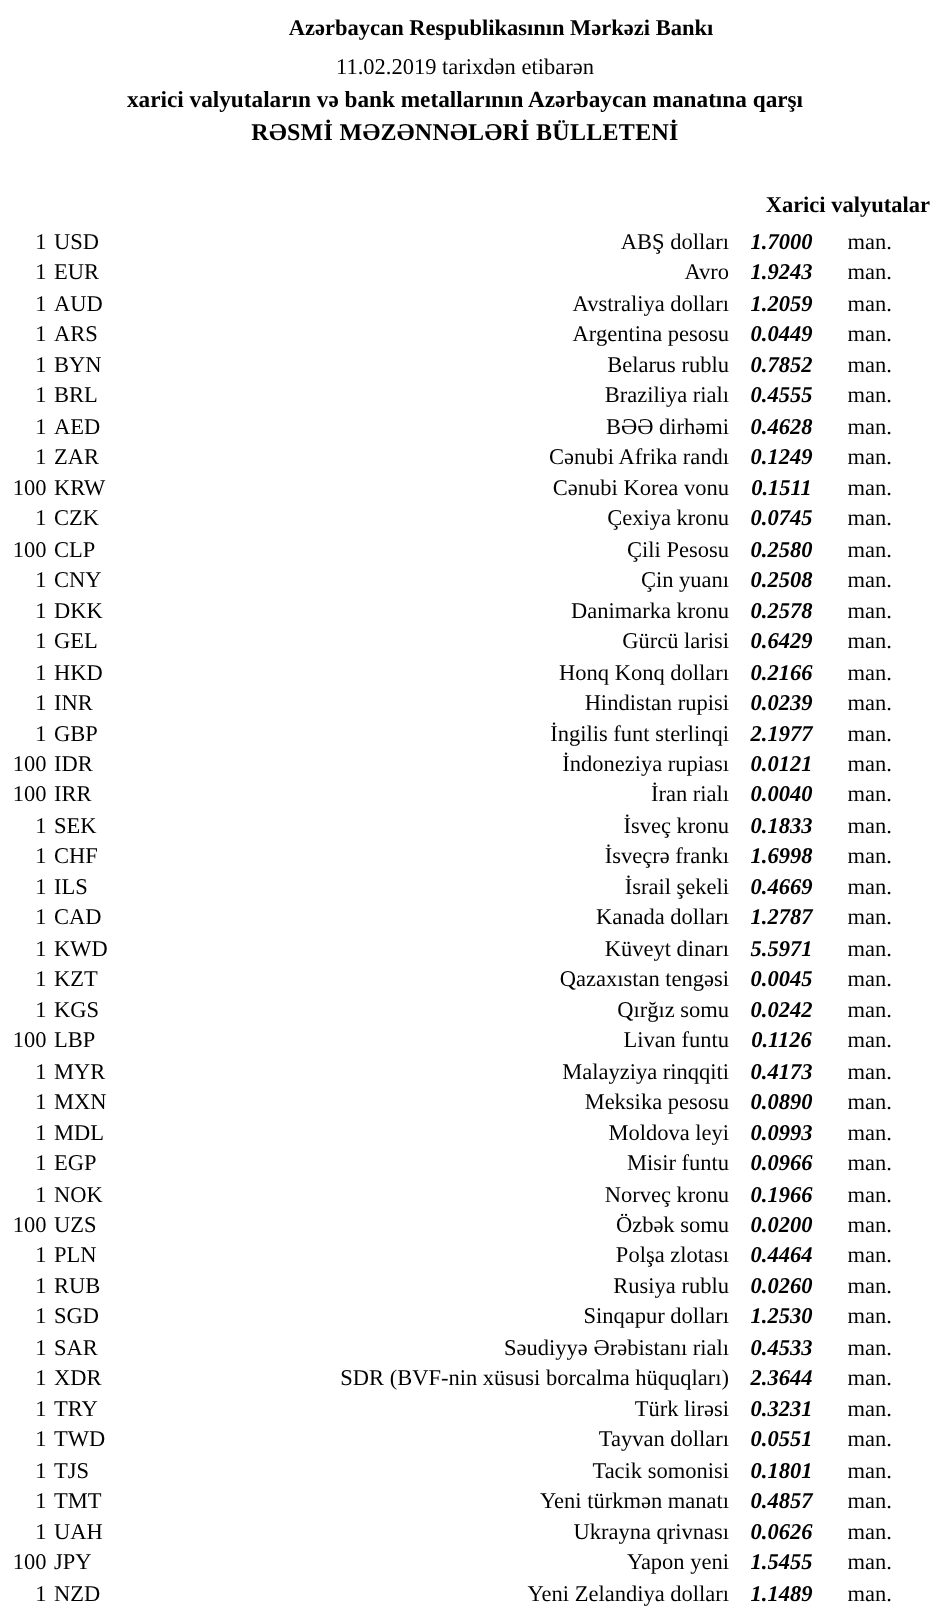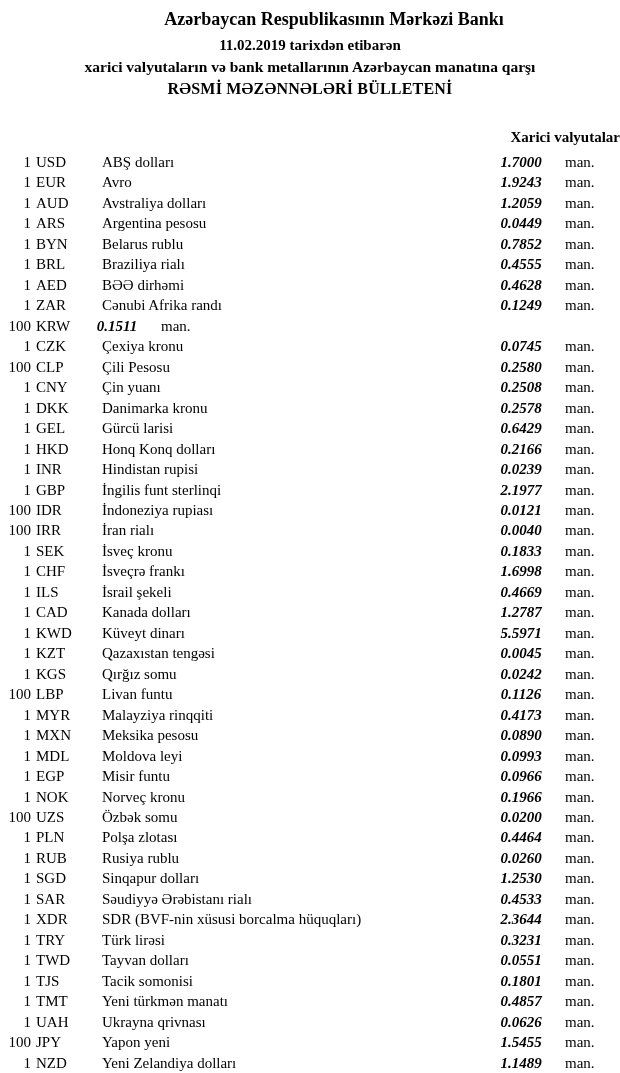--- a/index.html
+++ b/index.html
@@ -12,30 +12,30 @@
   .page {
     position: relative;
     width: 620px;
     height: 1073px;
     background: #ffffff;
     overflow: hidden;
   }
   .doc-header { text-align: center; }
   .doc-title {
     margin: 6px 0 0 0;
-    font-size: 18px;
+    font-size: 15px;
     line-height: 26px;
     font-weight: bold;
     padding-left: 48px;
   }
   .doc-date {
     margin: 3px 0 0 0;
     font-size: 15px;
     line-height: 20px;
-    font-weight: bold;
+    font-weight: normal;
   }
   .doc-subtitle {
     margin: 1px 0 0 0;
     font-size: 15.5px;
     line-height: 21px;
     font-weight: bold;
   }
   .doc-bulletin {
     margin: 1px 0 0 0;
     font-size: 16px;
@@ -66,22 +66,23 @@
     flex: 0 0 auto;
   }
   .code {
     width: 46px;
     margin-left: 5px;
     text-align: left;
     flex: 0 0 auto;
   }
   .name {
     flex: 1 1 auto;
-    margin-left: 20px;
+    margin-left: 6px;
     overflow: hidden;
+    text-align: right;
   }
   .rate {
     width: 70px;
     text-align: center;
     font-weight: bold;
     font-style: italic;
     flex: 0 0 auto;
   }
   .unit {
     width: 38px;
@@ -165,20 +166,21 @@
     <span class="qty">1</span>
     <span class="code">ZAR</span>
     <span class="name">Cənubi Afrika randı</span>
     <span class="rate">0.1249</span>
     <span class="unit">man.</span>
   </div>
 
   <div class="row">
     <span class="qty">100</span>
     <span class="code">KRW</span>
+    <span class="name">Cənubi Korea vonu</span>
     <span class="rate">0.1511</span>
     <span class="unit">man.</span>
   </div>
 
   <div class="row">
     <span class="qty">1</span>
     <span class="code">CZK</span>
     <span class="name">Çexiya kronu</span>
     <span class="rate">0.0745</span>
     <span class="unit">man.</span>

